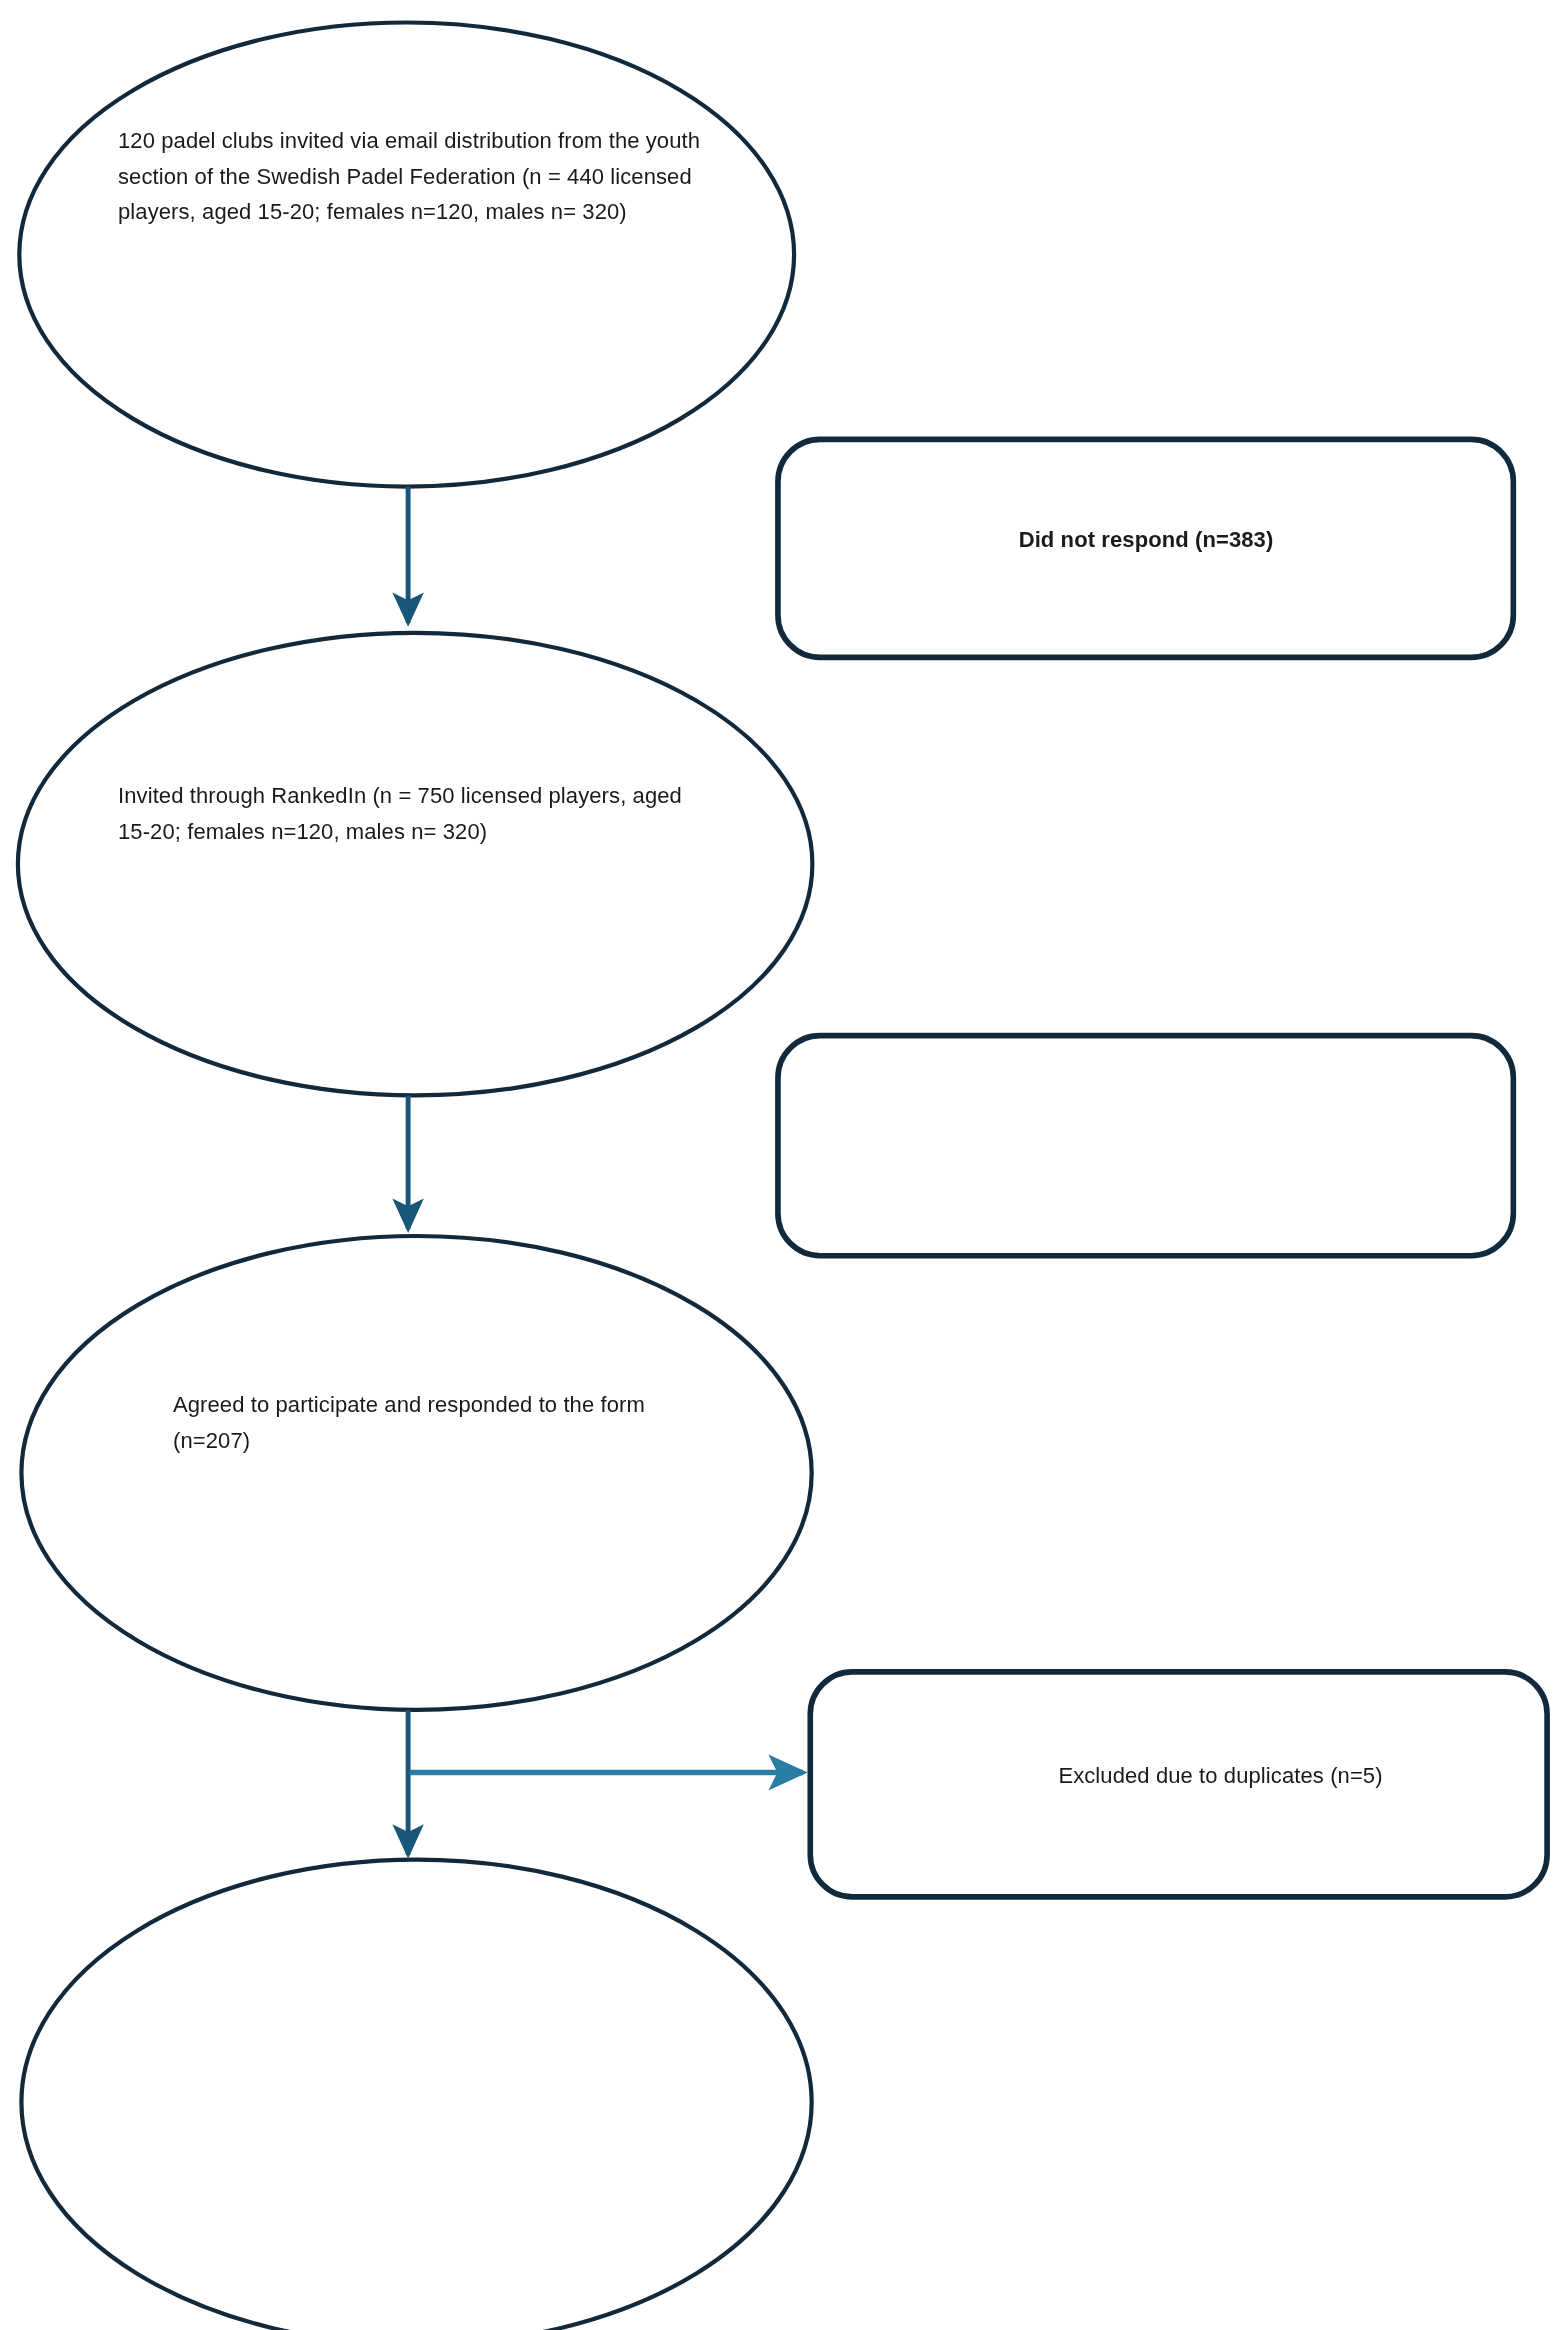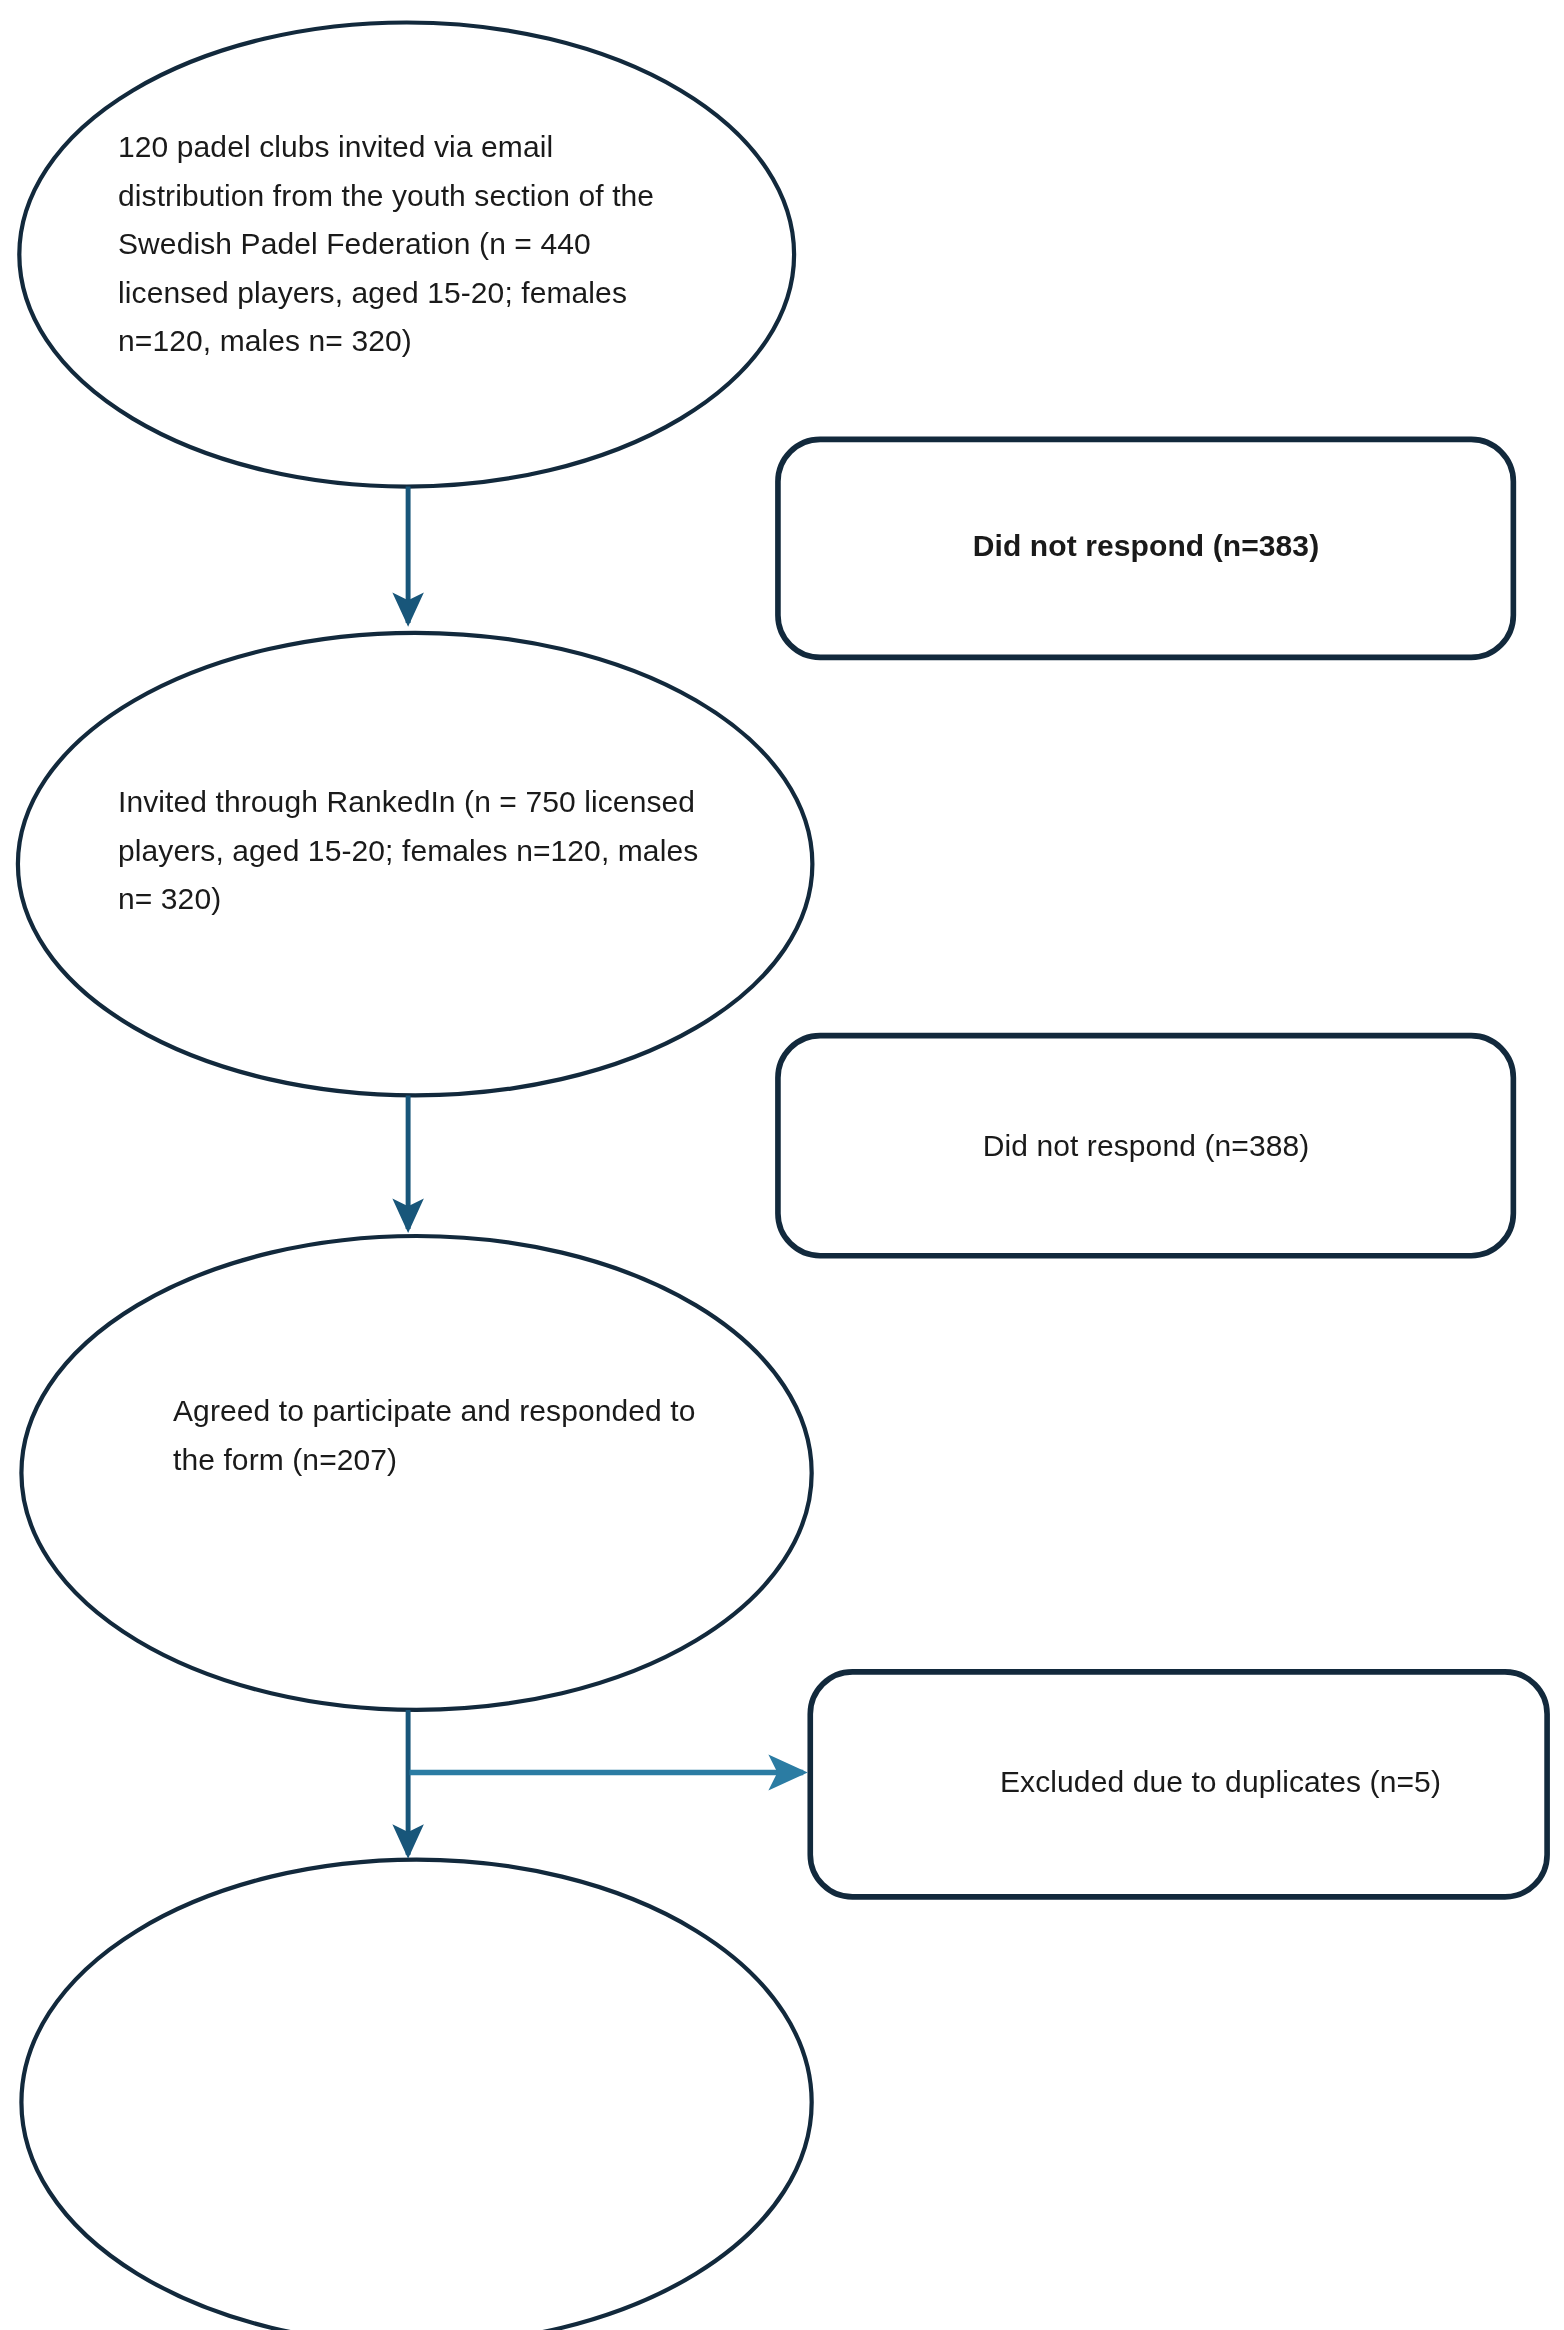--- a/index.html
+++ b/index.html
@@ -20,21 +20,21 @@
   #flow-svg {
     position: absolute;
     top: 0;
     left: 0;
     width: 1565px;
     height: 2330px;
   }
   .node-text {
     position: absolute;
     color: #1a1a1a;
-    font-size: 30px;
+    font-size: 22px;
     line-height: 1.62;
     white-space: pre-line;
     letter-spacing: 0.1px;
   }
   .ellipse-text {
     text-align: left;
   }
   .box-text {
     text-align: center;
   }
@@ -76,21 +76,20 @@
 
     <line x1="582" y1="2521" x2="1142" y2="2521" stroke="#2b7ca3" stroke-width="8" marker-end="url(#arrowhead-branch)"></line>
   </svg>
 
   <div class="node-text ellipse-text" style="left:118px; top:123px; width:584px;">120 padel clubs invited via email distribution from the youth section of the Swedish Padel Federation (n = 440 licensed players, aged 15-20; females n=120, males n= 320)</div>
 
   <div class="node-text box-text" style="left:778px; top:522px; width:736px;font-weight:bold;">Did not respond (n=383)</div>
 
   <div class="node-text ellipse-text" style="left:118px; top:778px; width:584px;">Invited through RankedIn (n = 750 licensed players, aged 15-20; females n=120, males n= 320)</div>
 
-  <div class="node-text box-text" style="left:778px; top:1122px; width:736px;">Did not respond (n=388)</div>
 
   <div class="node-text ellipse-text" style="left:173px; top:1387px; width:534px;">Agreed to participate and responded to the form (n=207)</div>
 
   <div class="node-text box-text" style="left:852px; top:1758px; width:737px;">Excluded due to duplicates (n=5)</div>
 
 
 </div>
 
 
 </body></html>

